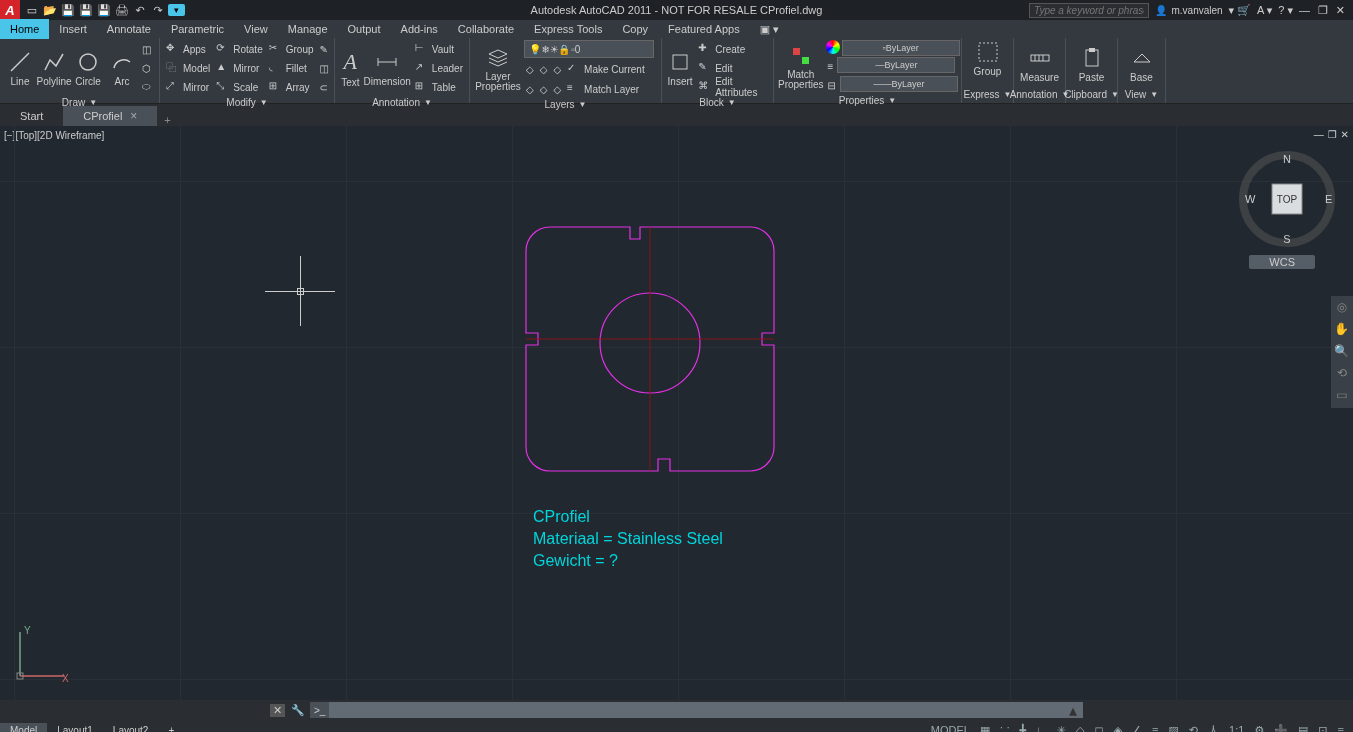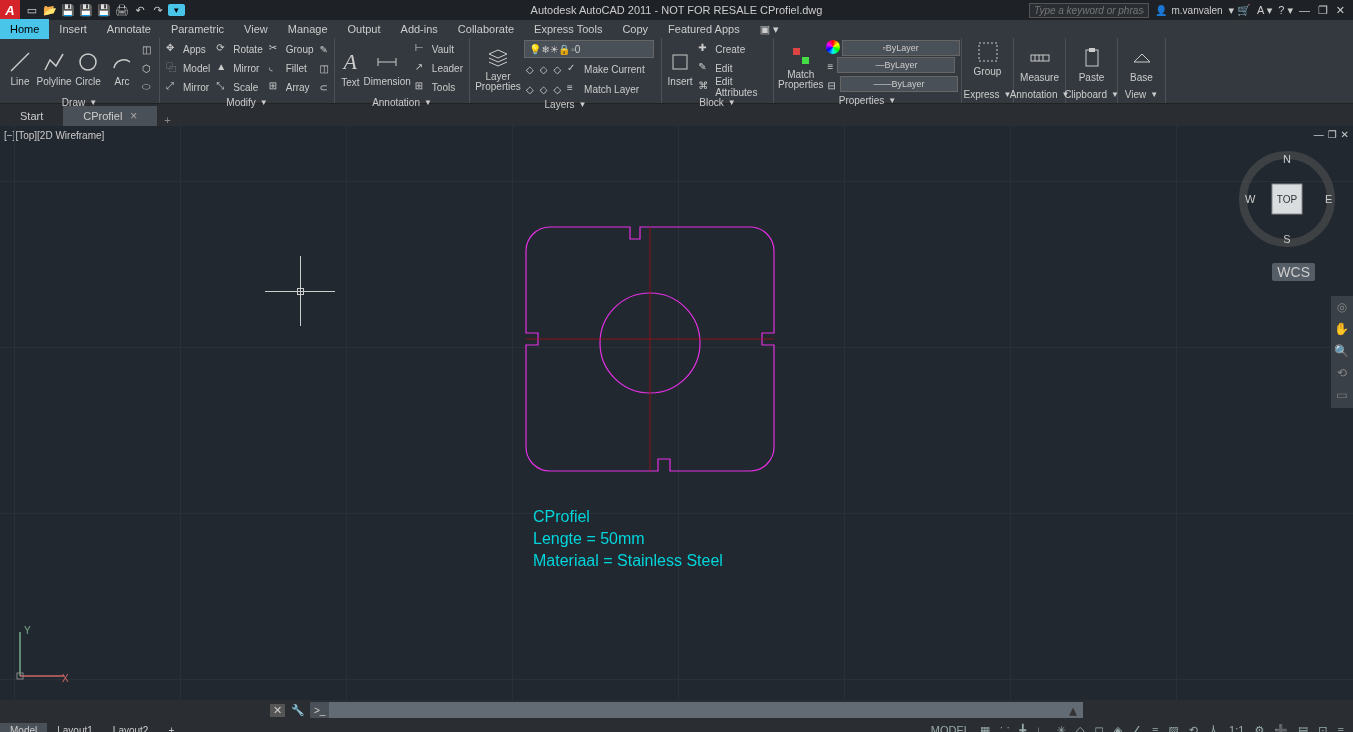--- a/index.html
+++ b/index.html
@@ -37,21 +37,21 @@
 .grid-v{position:absolute;top:0;bottom:0;width:1px;background:#2a3038}
 .grid-h{position:absolute;left:0;right:0;height:1px;background:#2a3038}
 .crosshair{position:absolute;left:300px;top:165px;pointer-events:none}
 .crosshair .h{position:absolute;width:70px;height:1px;background:#ccc;left:-35px;top:0}
 .crosshair .v{position:absolute;width:1px;height:70px;background:#ccc;left:0;top:-35px}
 .crosshair .box{position:absolute;width:7px;height:7px;border:1px solid #ccc;left:-3px;top:-3px}
 .part{position:absolute;left:520px;top:95px}
 .part-text{position:absolute;left:533px;top:380px;color:#00d5db;font-size:16px;line-height:22px}
 .ucs{position:absolute;left:12px;bottom:16px;pointer-events:none}
 .viewcube{position:absolute;right:18px;top:25px;width:96px;height:96px}
-.wcs-badge{position:absolute;right:38px;top:137px;background:#555d66;color:#ccc;font-size:14px;padding:1px 5px;border-radius:2px}
+.wcs-badge{position:absolute;right:38px;top:129px;background:#555d66;color:#ccc;font-size:11px;padding:1px 20px;border-radius:2px}
 .navbar-right{position:absolute;right:0;top:170px;width:22px;background:#3a4047;display:flex;flex-direction:column;gap:6px;padding:4px 0;align-items:center}
 .navbar-right div{width:16px;height:16px;color:#888;font-size:12px;cursor:pointer;text-align:center}
 .vc-btns{position:absolute;right:4px;top:3px;display:flex;gap:4px;font-size:10px;color:#ccc}
 .cmdline{height:20px;background:#2a2e33;display:flex;align-items:center;padding:0 270px 0 0;gap:4px}
 .cmd-input-wrap{flex:1;background:#626a73;height:16px;display:flex;align-items:center;margin-left:310px}
 .cmd-prompt{background:#4a5057;padding:0 4px;font-size:10px;color:#ccc;height:16px;display:flex;align-items:center}
 .cmd-input{flex:1;background:#626a73;border:none;height:16px;font-size:11px;color:#fff;padding:0 4px}
 .cmd-icons{position:absolute;left:270px;display:flex;gap:6px;font-size:11px;color:#ccc}
 .statusbar{height:20px;background:#2a2e33;display:flex;align-items:center;font-size:10px;color:#ccc}
 .layout-tab{padding:2px 10px;cursor:pointer}
@@ -222,21 +222,21 @@
         <div class="tool-row">
             <span class="ico">⊢</span>
             <span>Vault</span>
           </div>
         <div class="tool-row">
             <span class="ico">↗</span>
             <span>Leader</span>
           </div>
         <div class="tool-row">
             <span class="ico">⊞</span>
-            <span>Tools</span>
+            <span>Table</span>
           </div>
       </div>
     </div>
     <div class="panel-title">
         <span>Annotation</span>
         <span class="caret">▼</span>
       </div>
   </div>
 
   <div class="panel" style="width:192px">
@@ -445,22 +445,22 @@
       <circle cx="130" cy="122" r="50"></circle>
     </g>
     <g stroke="#a01010" stroke-width="0.8">
       <line x1="130" y1="6" x2="130" y2="250"></line>
       <line x1="6" y1="118" x2="254" y2="118"></line>
     </g>
   </svg>
 
   <div class="part-text">
     <div>CProfiel</div>
-    <div>Lengte = 50mm</div>
     <div>Materiaal = Stainless Steel</div>
+    <div>Gewicht = ?</div>
   </div>
 
   <svg class="ucs" width="60" height="60">
     <line x1="8" y1="52" x2="8" y2="8" stroke="#7a8" stroke-width="1.5"></line>
     <line x1="8" y1="52" x2="52" y2="52" stroke="#c66" stroke-width="1.5"></line>
     <text x="12" y="10" fill="#7a8" font-size="10">Y</text>
     <text x="50" y="58" fill="#c66" font-size="10">X</text>
     <rect x="5" y="49" width="6" height="6" fill="none" stroke="#888"></rect>
   </svg>
 

